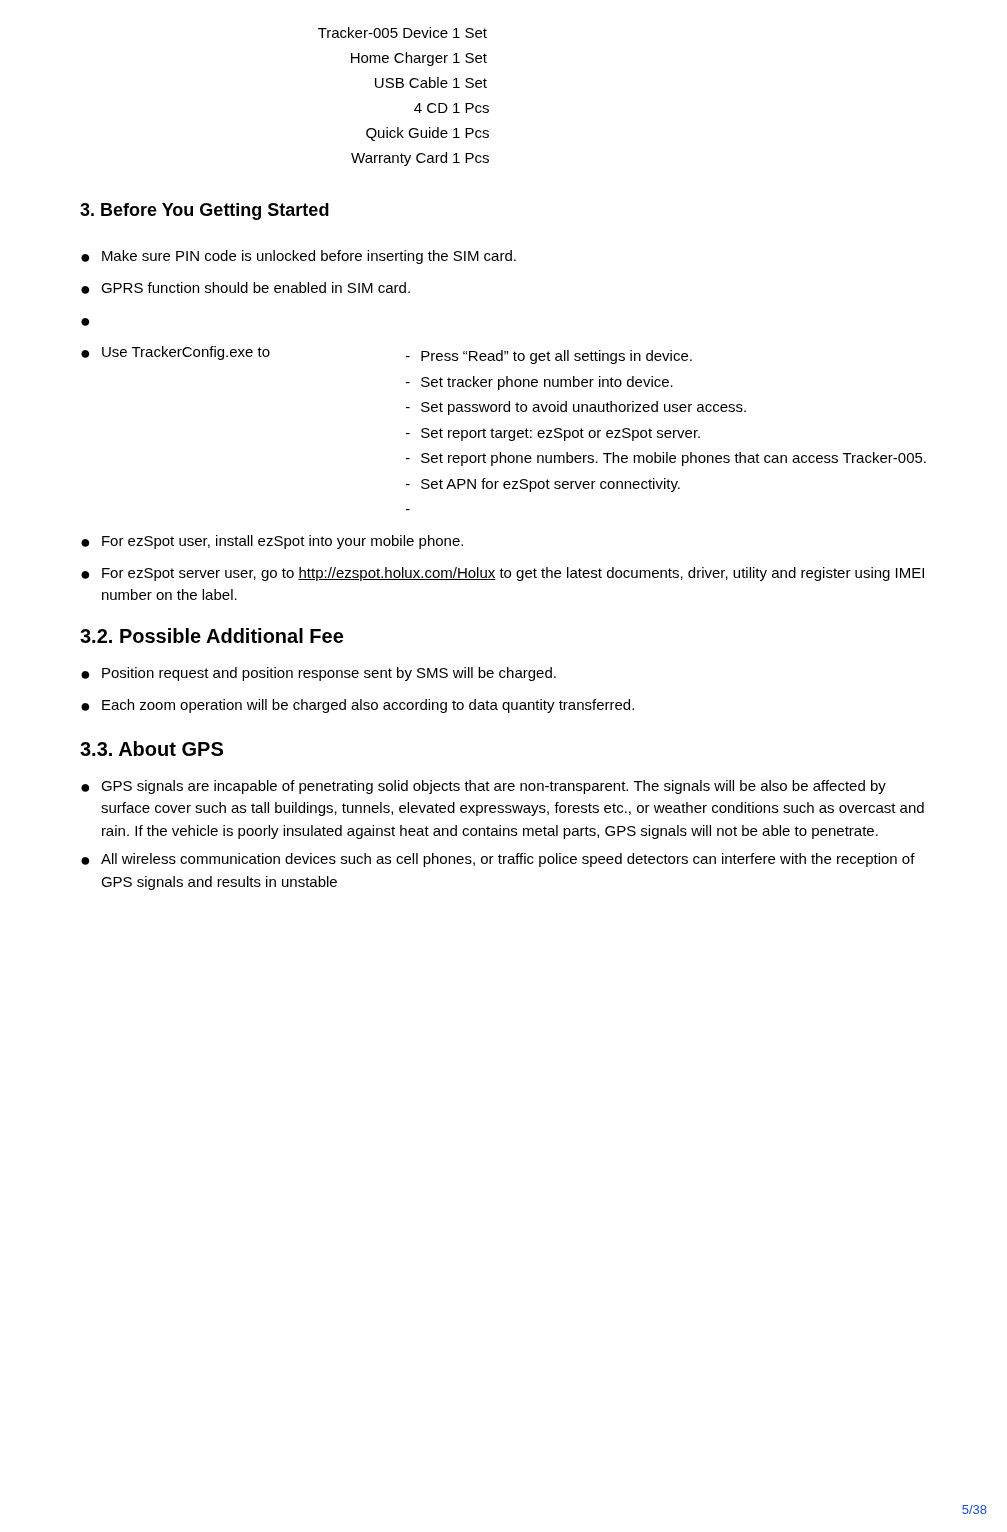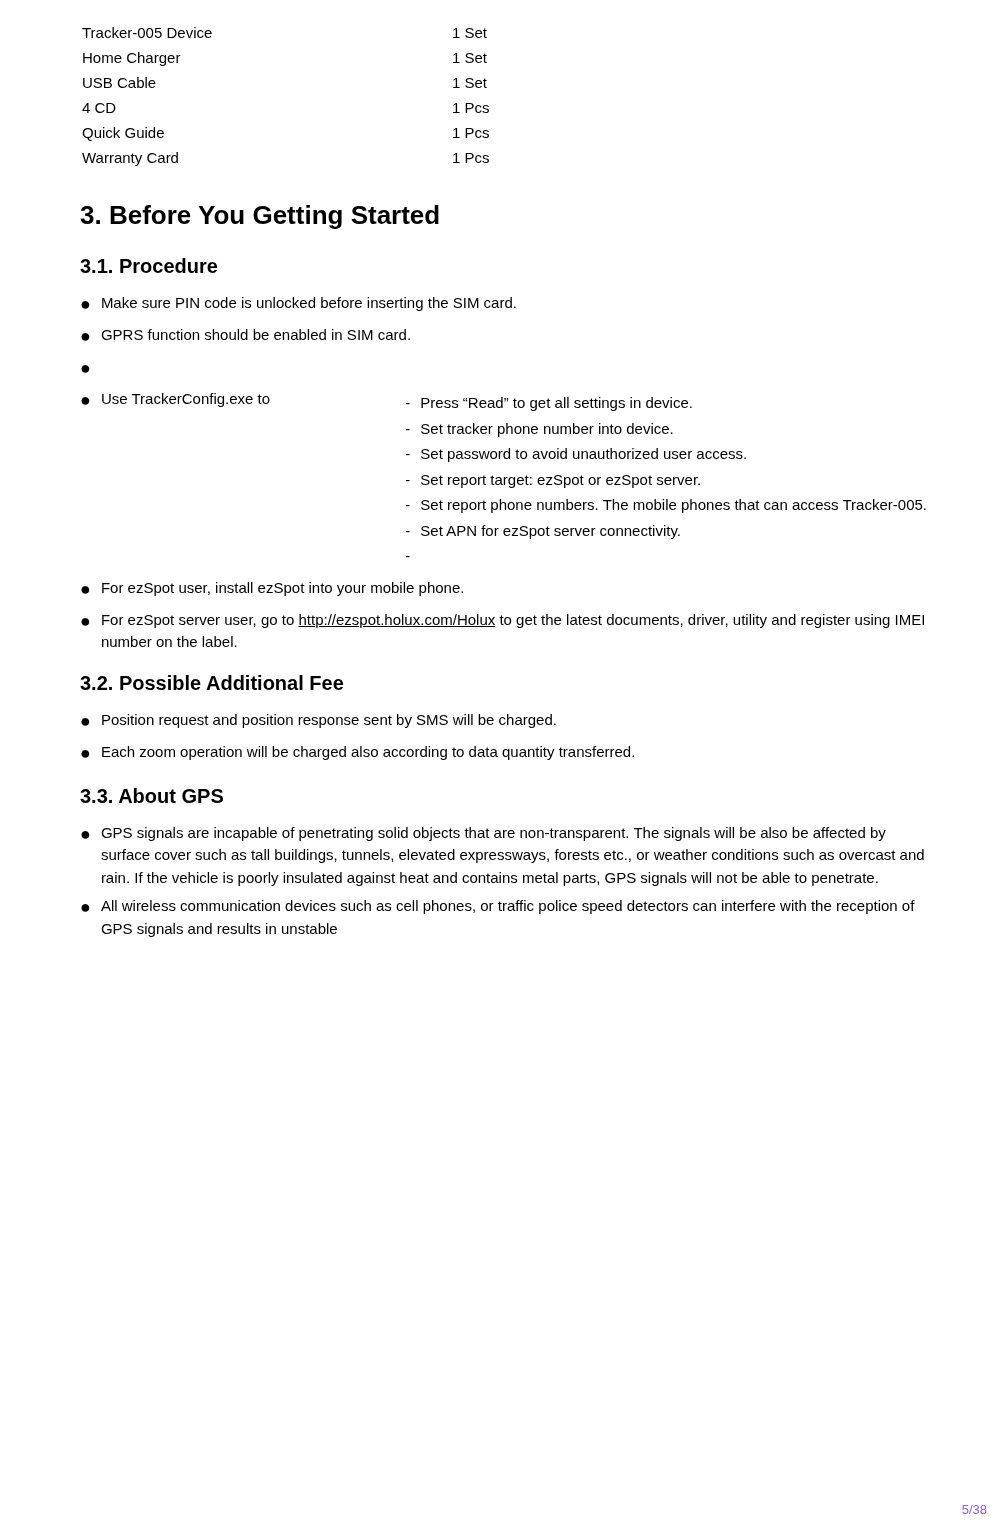--- a/index.html
+++ b/index.html
@@ -22,23 +22,24 @@
       border-collapse: collapse;
       margin-bottom: 30px;
     }
     .content-table td {
       padding: 4px 2px;
       font-size: 15px;
       vertical-align: top;
     }
     .content-table td:first-child {
       width: 370px;
+      text-align: right;
     }
     .section-title {
-      font-size: 26px;
+      font-size: 18px;
       font-weight: bold;
       margin-top: 16px;
       margin-bottom: 24px;
     }
     .subsection-title {
       font-size: 20px;
       font-weight: bold;
       margin-top: 18px;
       margin-bottom: 14px;
     }
@@ -80,21 +81,21 @@
       flex-shrink: 0;
     }
     .link-underline {
       text-decoration: underline;
     }
     .page-number {
       position: absolute;
       bottom: 15px;
       right: 20px;
       font-size: 13px;
-      color: #8b5cf6;
+      color: #1d4ed8;
       text-align: right;
     }
   </style>
 </head>
 <body>
 
 <table class="content-table">
   <tbody id="table-body">
   <tr>
         <td>Tracker-005 Device</td>
@@ -120,21 +121,20 @@
         <td>Warranty Card</td>
         <td>1 Pcs</td>
       </tr>
     </tbody>
 </table>
 
 <h2 class="section-title">3.  Before You Getting Started</h2>
 
 <div id="subsections-container">
     <div>
-      <h3 class="subsection-title">3.1. Procedure</h3>
       <ul class="bullet-list">
         <li>
           <span class="bullet-dot">●</span>
           <span class="bullet-text">Make sure PIN code is unlocked before inserting the SIM card.</span>
         </li>
         <li>
           <span class="bullet-dot">●</span>
           <span class="bullet-text">GPRS function should be enabled in SIM card.</span>
         </li>
         <li>

